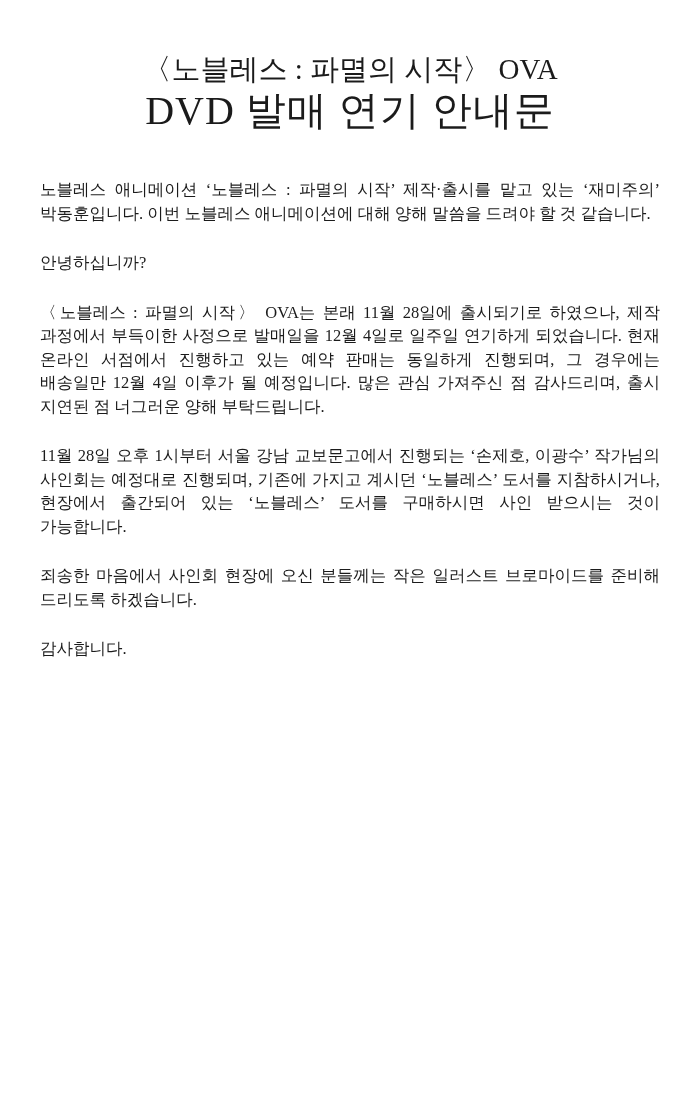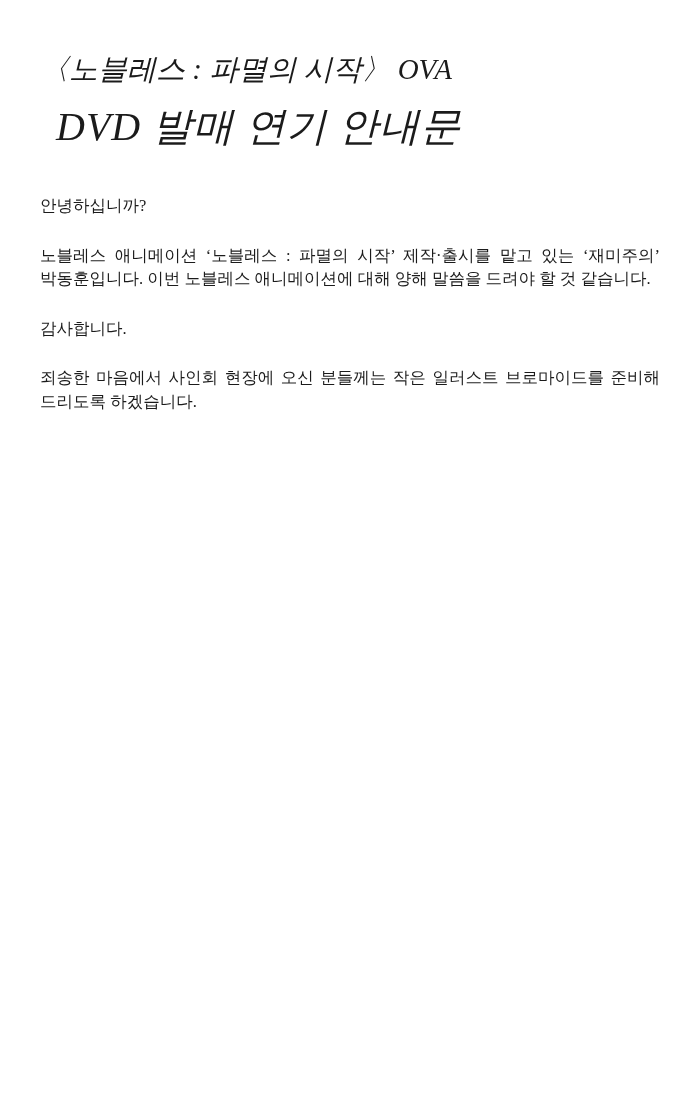--- a/index.html
+++ b/index.html
@@ -14,34 +14,34 @@
     font-family: "Liberation Serif", "DejaVu Serif", serif;
     overflow: hidden;
   }
   .page {
     box-sizing: border-box;
     width: 700px;
     height: 1094px;
     padding: 50px 40px 0 40px;
   }
   .title-block {
-    font-style: italic;
+    text-align: center;
   }
   .title-line1 {
     font-size: 29px;
     line-height: 38px;
     font-weight: normal;
     margin: 0;
     white-space: nowrap;
   }
   .title-line2 {
     font-size: 40px;
     line-height: 46px;
     font-weight: normal;
-    margin: 16px;
+    margin: 0;
     letter-spacing: 1px;
     white-space: nowrap;
   }
   .body-text {
     margin-top: 44px;
   }
   .para {
     font-size: 16.5px;
     line-height: 23.5px;
     text-align: justify;
@@ -53,19 +53,21 @@
 <body>
 
 <div class="page">
 
   <div class="title-block">
     <div class="title-line1">〈노블레스 : 파멸의 시작〉 OVA</div>
     <div class="title-line2">DVD 발매 연기 안내문</div>
   </div>
 
   <div class="body-text" id="paragraphs-container">
+      <p class="para">노블레스 애니메이션 ‘노블레스 : 파멸의 시작’ 제작·출시를 맡고 있는 ‘재미주의’ 박동훈입니다. 이번 노블레스 애니메이션에 대해 양해 말씀을 드려야 할 것 같습니다.</p>
       <p class="para">안녕하십니까?</p>
-      <p class="para">노블레스 애니메이션 ‘노블레스 : 파멸의 시작’ 제작·출시를 맡고 있는 ‘재미주의’ 박동훈입니다. 이번 노블레스 애니메이션에 대해 양해 말씀을 드려야 할 것 같습니다.</p>
+      <p class="para">〈노블레스 : 파멸의 시작〉 OVA는 본래 11월 28일에 출시되기로 하였으나, 제작 과정에서 부득이한 사정으로 발매일을 12월 4일로 일주일 연기하게 되었습니다. 현재 온라인 서점에서 진행하고 있는 예약 판매는 동일하게 진행되며, 그 경우에는 배송일만 12월 4일 이후가 될 예정입니다. 많은 관심 가져주신 점 감사드리며, 출시 지연된 점 너그러운 양해 부탁드립니다.</p>
+      <p class="para">11월 28일 오후 1시부터 서울 강남 교보문고에서 진행되는 ‘손제호, 이광수’ 작가님의 사인회는 예정대로 진행되며, 기존에 가지고 계시던 ‘노블레스’ 도서를 지참하시거나, 현장에서 출간되어 있는 ‘노블레스’ 도서를 구매하시면 사인 받으시는 것이 가능합니다.</p>
+      <p class="para">죄송한 마음에서 사인회 현장에 오신 분들께는 작은 일러스트 브로마이드를 준비해 드리도록 하겠습니다.</p>
       <p class="para">감사합니다.</p>
-      <p class="para">죄송한 마음에서 사인회 현장에 오신 분들께는 작은 일러스트 브로마이드를 준비해 드리도록 하겠습니다.</p>
     </div>
 
 </div>
 
 </body></html>

